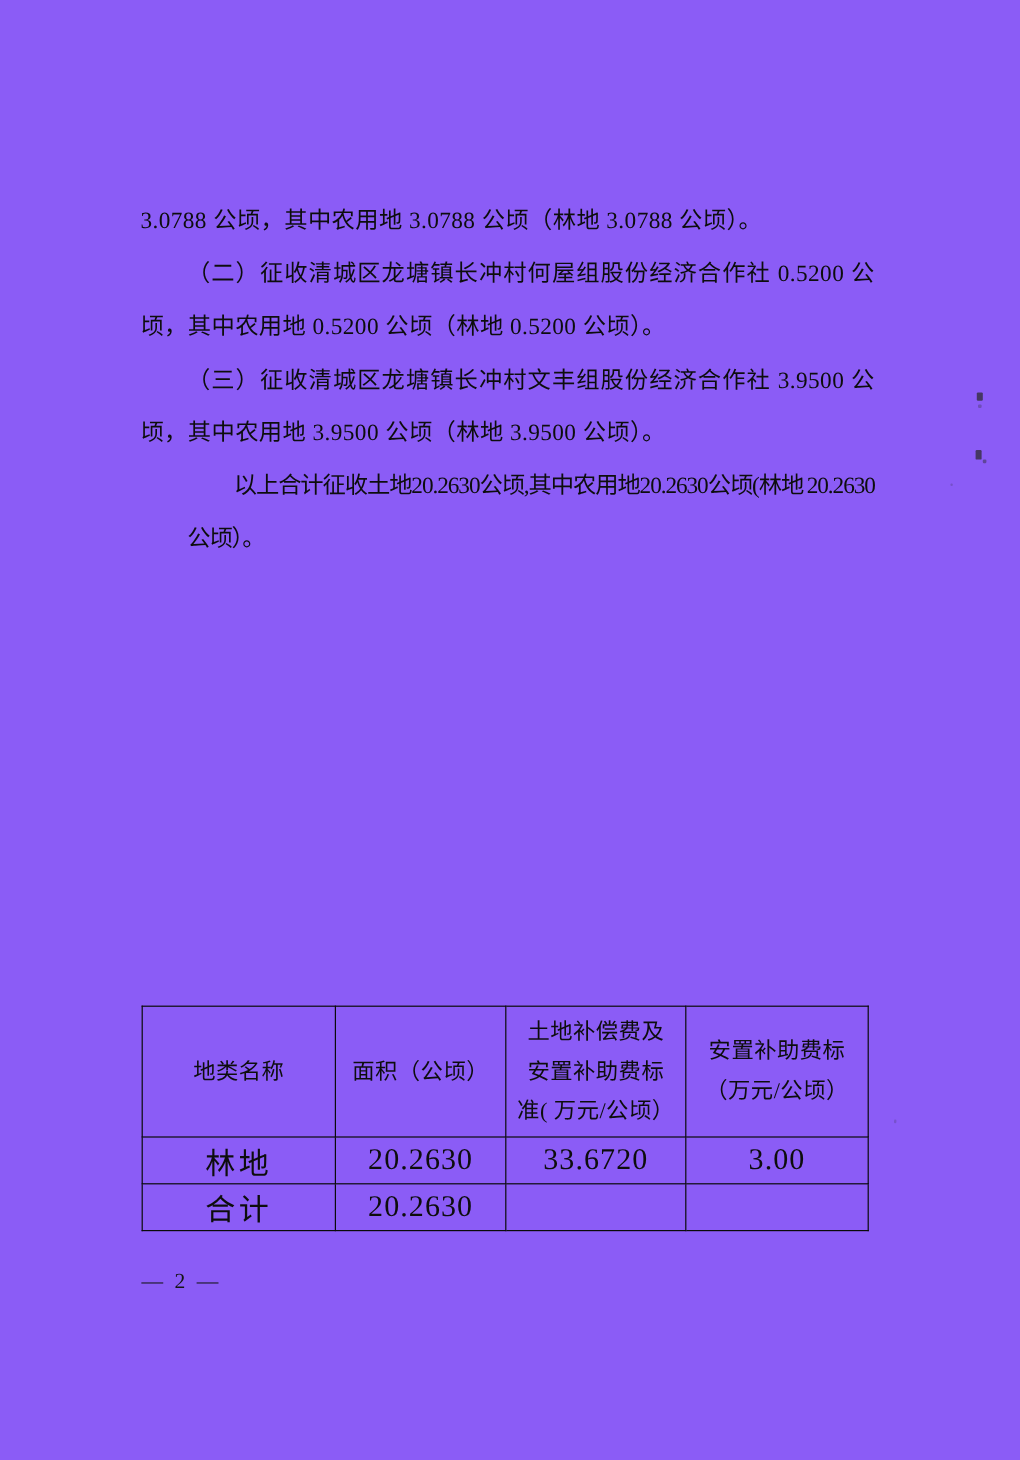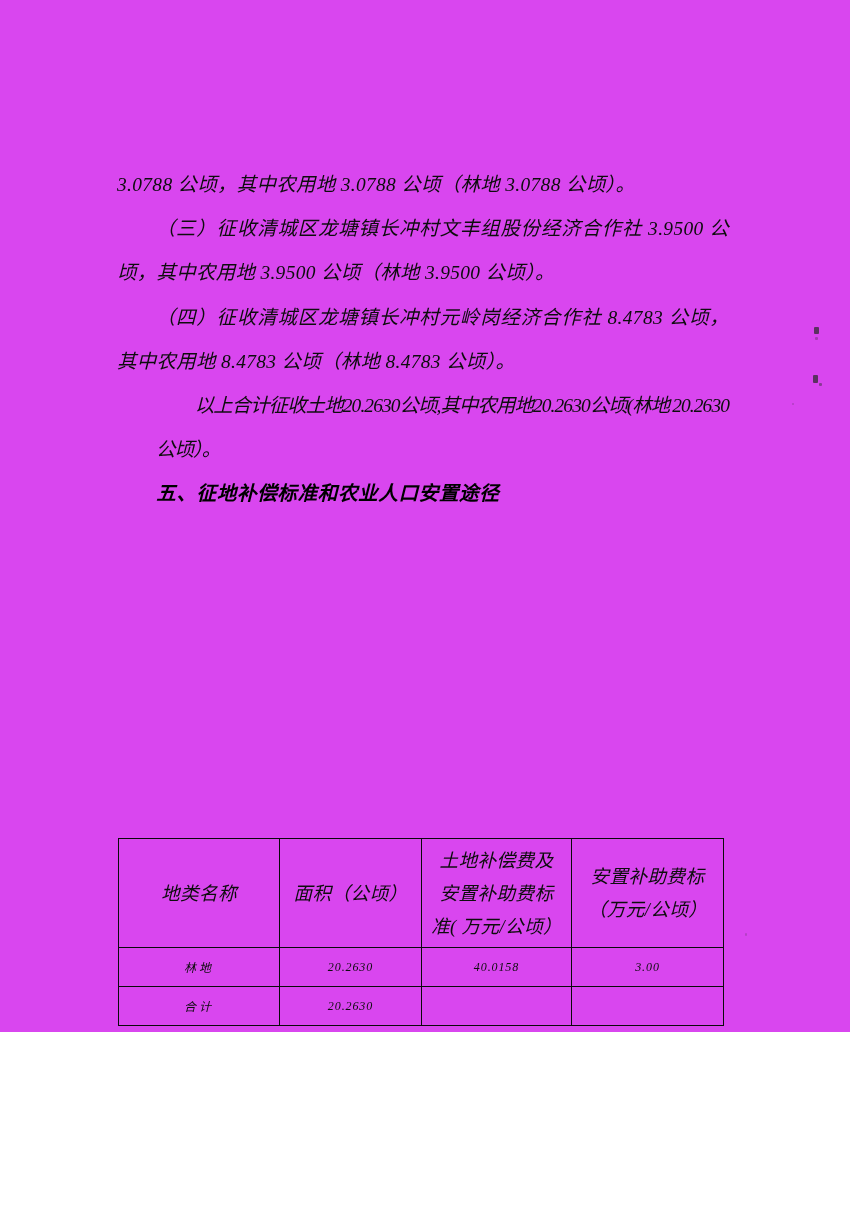--- a/index.html
+++ b/index.html
@@ -5,27 +5,26 @@
 <style>
   html, body {
     margin: 0;
     padding: 0;
     background: #ffffff;
   }
 
   .page {
     position: relative;
     width: 850px;
-    height: 1032px;
-    background: #d946ef;
+    height: 1217px;
+    background: #8b5cf6;
     overflow: hidden;
     font-family: "Liberation Serif", "DejaVu Serif", serif;
     color: #111111;
     box-sizing: border-box;
-    font-style: italic;
   }
 
   
   .body-block {
     position: absolute;
     left: 117px;
     top: 163px;
     width: 612px;
   }
 
@@ -92,21 +91,21 @@
     font-weight: normal;
     font-size: 18.6px;
     line-height: 33px;
     letter-spacing: 0.4px;
   }
 
   .comp-table thead th .hdr-line { display: block; }
 
   .comp-table tbody td {
     height: 38px;
-    font-size: 12px;
+    font-size: 25px;
     letter-spacing: 0.9px;
     margin-left: 32px;
   }
 
   .comp-table tbody td.label {
     letter-spacing: 3px;
   }
 
   
   .page-footer {
@@ -134,29 +133,28 @@
 </style>
 </head>
 <body>
 
 <div class="page">
 
   <div class="body-block">
 
     <p class="para">3.0788 公顷，其中农用地 3.0788 公顷（林地 3.0788 公顷）。</p>
 
+    <p class="para indent">（二）征收清城区龙塘镇长冲村何屋组股份经济合作社 0.5200 公顷，其中农用地 0.5200 公顷（林地 0.5200 公顷）。</p>
 
     <p class="para indent">（三）征收清城区龙塘镇长冲村文丰组股份经济合作社 3.9500 公顷，其中农用地 3.9500 公顷（林地 3.9500 公顷）。</p>
 
-    <p class="para indent">（四）征收清城区龙塘镇长冲村元岭岗经济合作社 8.4783 公顷，其中农用地 8.4783 公顷（林地 8.4783 公顷）。</p>
 
 
     <p class="para indent condensed">以上合计征收土地20.2630公顷,其中农用地20.2630公顷(林地 20.2630 公顷）。</p>
 
-    <h2 class="heading">五、征地补偿标准和农业人口安置途径</h2>
 
   </div>
 
   <table class="comp-table">
     <colgroup>
       <col class="c1">
         <col class="c2">
         <col class="c3">
         <col class="c4">
     </colgroup>
@@ -176,21 +174,21 @@
         <th>
           <span class="hdr-line">安置补助费标</span>
           <span class="hdr-line">（万元/公顷）</span>
         </th>
       </tr>
     </thead>
     <tbody>
       <tr>
         <td class="label">林地</td>
         <td>20.2630</td>
-        <td>40.0158</td>
+        <td>33.6720</td>
         <td>3.00</td>
       </tr>
       <tr>
         <td class="label">合计</td>
         <td>20.2630</td>
         <td></td>
         <td></td>
       </tr>
     </tbody>
   </table>

